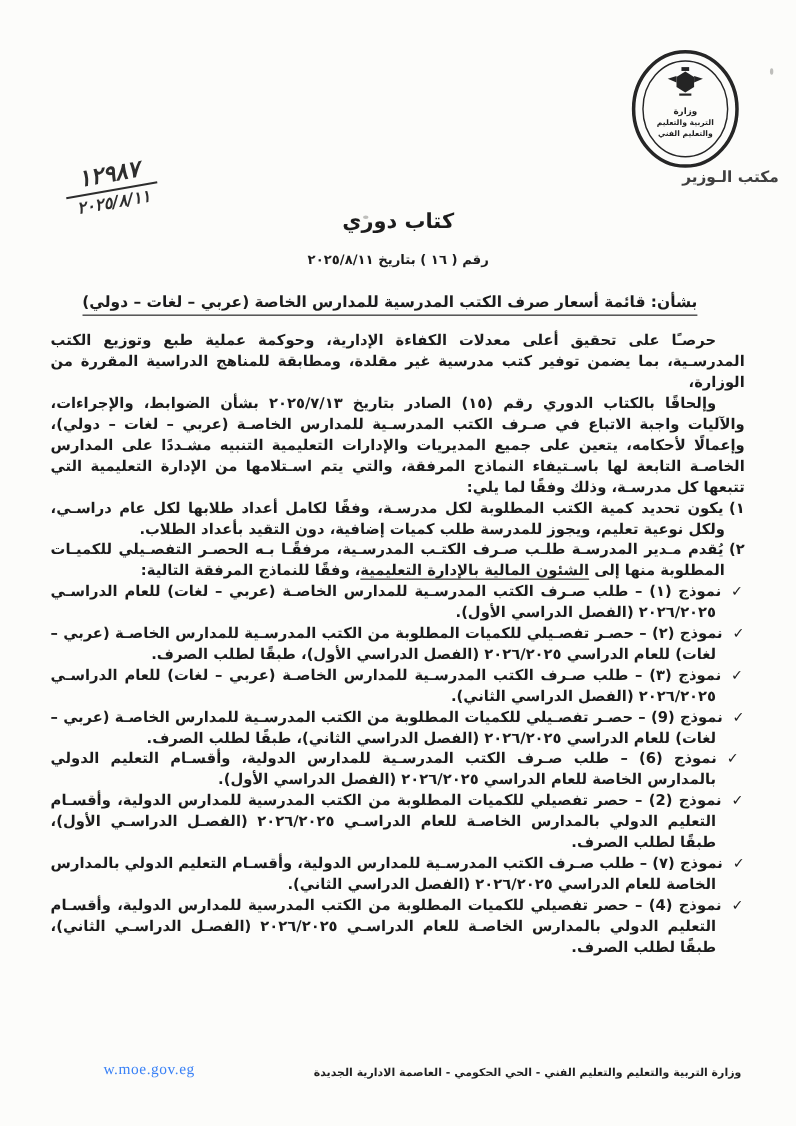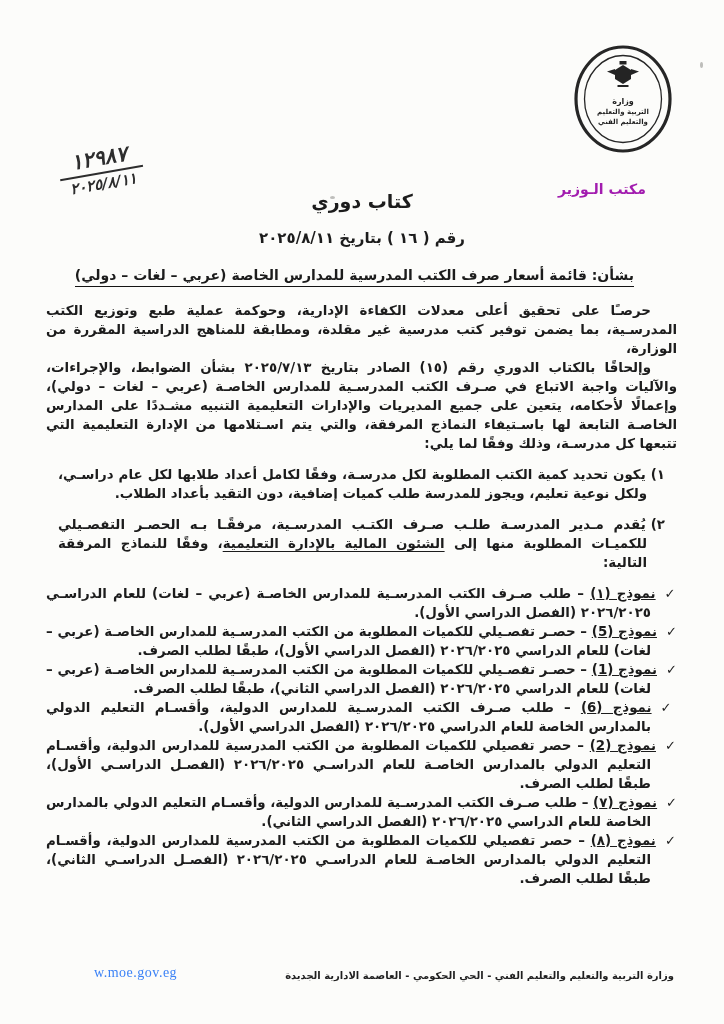--- a/index.html
+++ b/index.html
@@ -10,65 +10,64 @@
     font-family:"DejaVu Sans",sans-serif;
     direction:rtl;
     color:#1c1c1c;
     overflow:hidden;
   }
   
   .seal-wrap{position:absolute;top:44px;right:50px;width:102px;text-align:center;}
   .seal-wrap svg{display:block;margin:0 auto;}
   .office-label{
     position:absolute;top:153px;right:16px;width:150px;
-    font-size:14px;font-weight:700;text-align:left;color:#a21caf;
+    font-size:14px;font-weight:700;text-align:right;color:#404040;
     letter-spacing:.5px;
-    margin-top:28px;
   }
   .handwritten{
     position:absolute;top:146px;left:16px;width:170px;
     transform:rotate(-10deg);
     font-style:italic;font-weight:700;color:#2d2d2d;
     text-align:center;
   }
   .hw-number{
     font-size:21px;letter-spacing:3px;
     border-bottom:2.5px solid #2d2d2d;
     padding:0 14px 2px 14px;display:inline-block;
   }
   .hw-date{font-size:15px;letter-spacing:1px;margin-top:1px;}
   .doc-title{
     position:absolute;top:190px;left:0;right:0;
     text-align:center;font-size:19px;font-weight:700;
   }
   .doc-number{
     position:absolute;top:229px;left:0;right:0;
-    text-align:center;font-size:15px;font-weight:700;
+    text-align:center;font-size:12px;font-weight:700;
   }
   .subject{
     position:absolute;top:267px;right:90px;left:40px;
     font-size:14px;font-weight:700;white-space:nowrap;
   }
   .subject .u-line{
     display:inline-block;border-bottom:1.6px solid #141414;padding-bottom:3px;
   }
   
   .body-text{
     position:absolute;top:301px;right:47px;left:46px;
     font-size:13.4px;line-height:19px;font-weight:700;
     text-align:justify;
   }
   .para{margin:0;text-indent:26px;}
-  .num-item{padding-right:18px;text-indent:-18px;margin:12px;}
+  .num-item{padding-right:18px;text-indent:-18px;margin:0;}
   .num-marker{margin-left:5px;}
   .u-seg{text-decoration:underline;text-underline-offset:3px;text-decoration-thickness:1.4px;}
   .models{margin:0;}
   .model{padding-right:26px;text-indent:-26px;margin:0;}
   .check{font-weight:400;margin-left:9px;font-size:13px;}
-  .model-label{font-weight:700;text-decoration:underline;}
+  .model-label{font-weight:700;}
   
   .footer-site{
     position:absolute;top:965px;left:94px;
     font-family:"Liberation Serif",serif;
     font-size:14px;color:#3b82f6;letter-spacing:.5px;
     direction:ltr;
   }
   .footer-address{
     position:absolute;top:970px;right:50px;
     font-size:10px;font-weight:700;color:#1f1f1f;
@@ -121,26 +120,27 @@
   <div class="body-text">
     <p class="para">حرصـًا على تحقيق أعلى معدلات الكفاءة الإدارية، وحوكمة عملية طبع وتوزيع الكتب المدرسـية، بما يضمن توفير كتب مدرسية غير مقلدة، ومطابقة للمناهج الدراسية المقررة من الوزارة،</p>
     <p class="para">وإلحاقًا بالكتاب الدوري رقم (١٥) الصادر بتاريخ ٢٠٢٥/٧/١٣ بشأن الضوابط، والإجراءات، والآليات واجبة الاتباع في صـرف الكتب المدرسـية للمدارس الخاصـة (عربي – لغات – دولي)، وإعمالًا لأحكامه، يتعين على جميع المديريات والإدارات التعليمية التنبيه مشـددًا على المدارس الخاصـة التابعة لها باسـتيفاء النماذج المرفقة، والتي يتم اسـتلامها من الإدارة التعليمية التي تتبعها كل مدرسـة، وذلك وفقًا لما يلي:</p>
 
     <div class="num-item"><span class="num-marker">١)</span><span>يكون تحديد كمية الكتب المطلوبة لكل مدرسـة، وفقًا لكامل أعداد طلابها لكل عام دراسـي، ولكل نوعية تعليم، ويجوز للمدرسة طلب كميات إضافية، دون التقيد بأعداد الطلاب.</span></div>
 
     <div class="num-item"><span class="num-marker">٢)</span><span>يُقدم مـدير المدرسـة طلـب صـرف الكتـب المدرسـية، مرفقًـا بـه الحصـر التفصـيلي للكميـات المطلوبة منها إلى </span><span class="u-seg">الشئون المالية بالإدارة التعليمية</span><span>، وفقًا للنماذج المرفقة التالية:</span></div>
 
     <div class="models">
       <div class="model"><span class="check">✓</span><span class="model-label">نموذج (١)</span><span> – طلب صـرف الكتب المدرسـية للمدارس الخاصـة (عربي – لغات) للعام الدراسـي ٢٠٢٦/٢٠٢٥ (الفصل الدراسي الأول).</span></div>
-      <div class="model"><span class="check">✓</span><span class="model-label">نموذج (5)</span><span> – حصـر تفصـيلي للكميات المطلوبة من الكتب المدرسـية للمدارس الخاصـة (عربي – لغات) للعام الدراسي ٢٠٢٦/٢٠٢٥ (الفصل الدراسي الأول)، طبقًا لطلب الصرف.</span></div>
-      <div class="model"><span class="check">✓</span><span class="model-label">نموذج (1)</span><span> – حصـر تفصـيلي للكميات المطلوبة من الكتب المدرسـية للمدارس الخاصـة (عربي – لغات) للعام الدراسي ٢٠٢٦/٢٠٢٥ (الفصل الدراسي الثاني)، طبقًا لطلب الصرف.</span></div>
+      <div class="model"><span class="check">✓</span><span class="model-label">نموذج (٢)</span><span> – حصـر تفصـيلي للكميات المطلوبة من الكتب المدرسـية للمدارس الخاصـة (عربي – لغات) للعام الدراسي ٢٠٢٦/٢٠٢٥ (الفصل الدراسي الأول)، طبقًا لطلب الصرف.</span></div>
+      <div class="model"><span class="check">✓</span><span class="model-label">نموذج (٣)</span><span> – طلب صـرف الكتب المدرسـية للمدارس الخاصـة (عربي – لغات) للعام الدراسـي ٢٠٢٦/٢٠٢٥ (الفصل الدراسي الثاني).</span></div>
+      <div class="model"><span class="check">✓</span><span class="model-label">نموذج (9)</span><span> – حصـر تفصـيلي للكميات المطلوبة من الكتب المدرسـية للمدارس الخاصـة (عربي – لغات) للعام الدراسي ٢٠٢٦/٢٠٢٥ (الفصل الدراسي الثاني)، طبقًا لطلب الصرف.</span></div>
       <div class="model"><span class="check">✓</span><span class="model-label">نموذج (6)</span><span> – طلب صـرف الكتب المدرسـية للمدارس الدولية، وأقسـام التعليم الدولي بالمدارس الخاصة للعام الدراسي ٢٠٢٦/٢٠٢٥ (الفصل الدراسي الأول).</span></div>
       <div class="model"><span class="check">✓</span><span class="model-label">نموذج (2)</span><span> – حصر تفصيلي للكميات المطلوبة من الكتب المدرسية للمدارس الدولية، وأقسـام التعليم الدولي بالمدارس الخاصـة للعام الدراسـي ٢٠٢٦/٢٠٢٥ (الفصـل الدراسـي الأول)، طبقًا لطلب الصرف.</span></div>
       <div class="model"><span class="check">✓</span><span class="model-label">نموذج (٧)</span><span> – طلب صـرف الكتب المدرسـية للمدارس الدولية، وأقسـام التعليم الدولي بالمدارس الخاصة للعام الدراسي ٢٠٢٦/٢٠٢٥ (الفصل الدراسي الثاني).</span></div>
-      <div class="model"><span class="check">✓</span><span class="model-label">نموذج (٨)</span><span> – حصر تفصيلي للكميات المطلوبة من الكتب المدرسية للمدارس الدولية، وأقسـام التعليم الدولي بالمدارس الخاصـة للعام الدراسـي ٢٠٢٦/٢٠٢٥ (الفصـل الدراسـي الثاني)، طبقًا لطلب الصرف.</span></div>
+      <div class="model"><span class="check">✓</span><span class="model-label">نموذج (4)</span><span> – حصر تفصيلي للكميات المطلوبة من الكتب المدرسية للمدارس الدولية، وأقسـام التعليم الدولي بالمدارس الخاصـة للعام الدراسـي ٢٠٢٦/٢٠٢٥ (الفصـل الدراسـي الثاني)، طبقًا لطلب الصرف.</span></div>
     </div>
   </div>
 
   <div class="footer-site">w.moe.gov.eg</div>
   <div class="footer-address">وزارة التربية والتعليم والتعليم الفني - الحي الحكومي - العاصمة الادارية الجديدة</div>
 
   <div class="speck" style="top:196px;left:330px;width:5px;height:3px;"></div>
   <div class="speck" style="top:62px;left:700px;width:3px;height:6px;"></div>
   <div class="speck" style="top:198px;left:1016px;width:0;height:0;"></div>
 </div>

